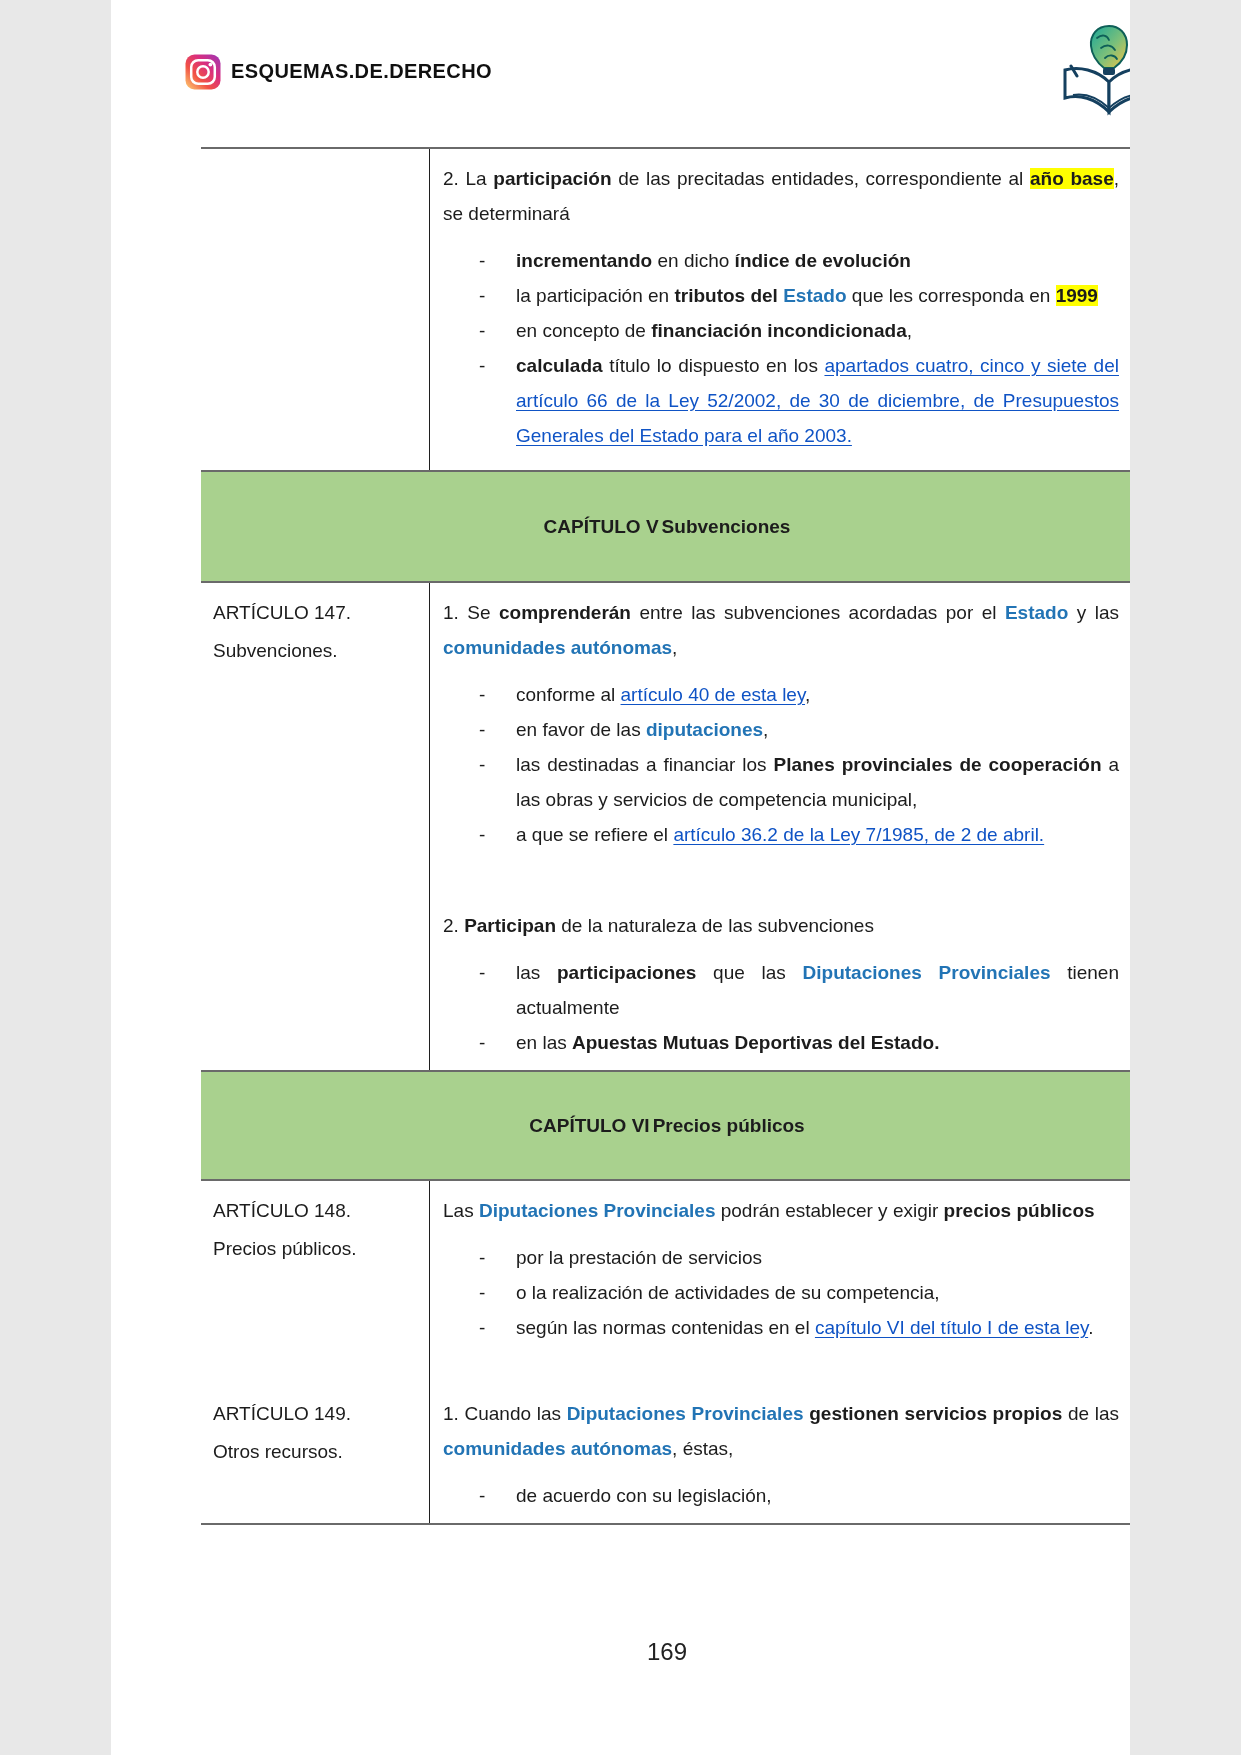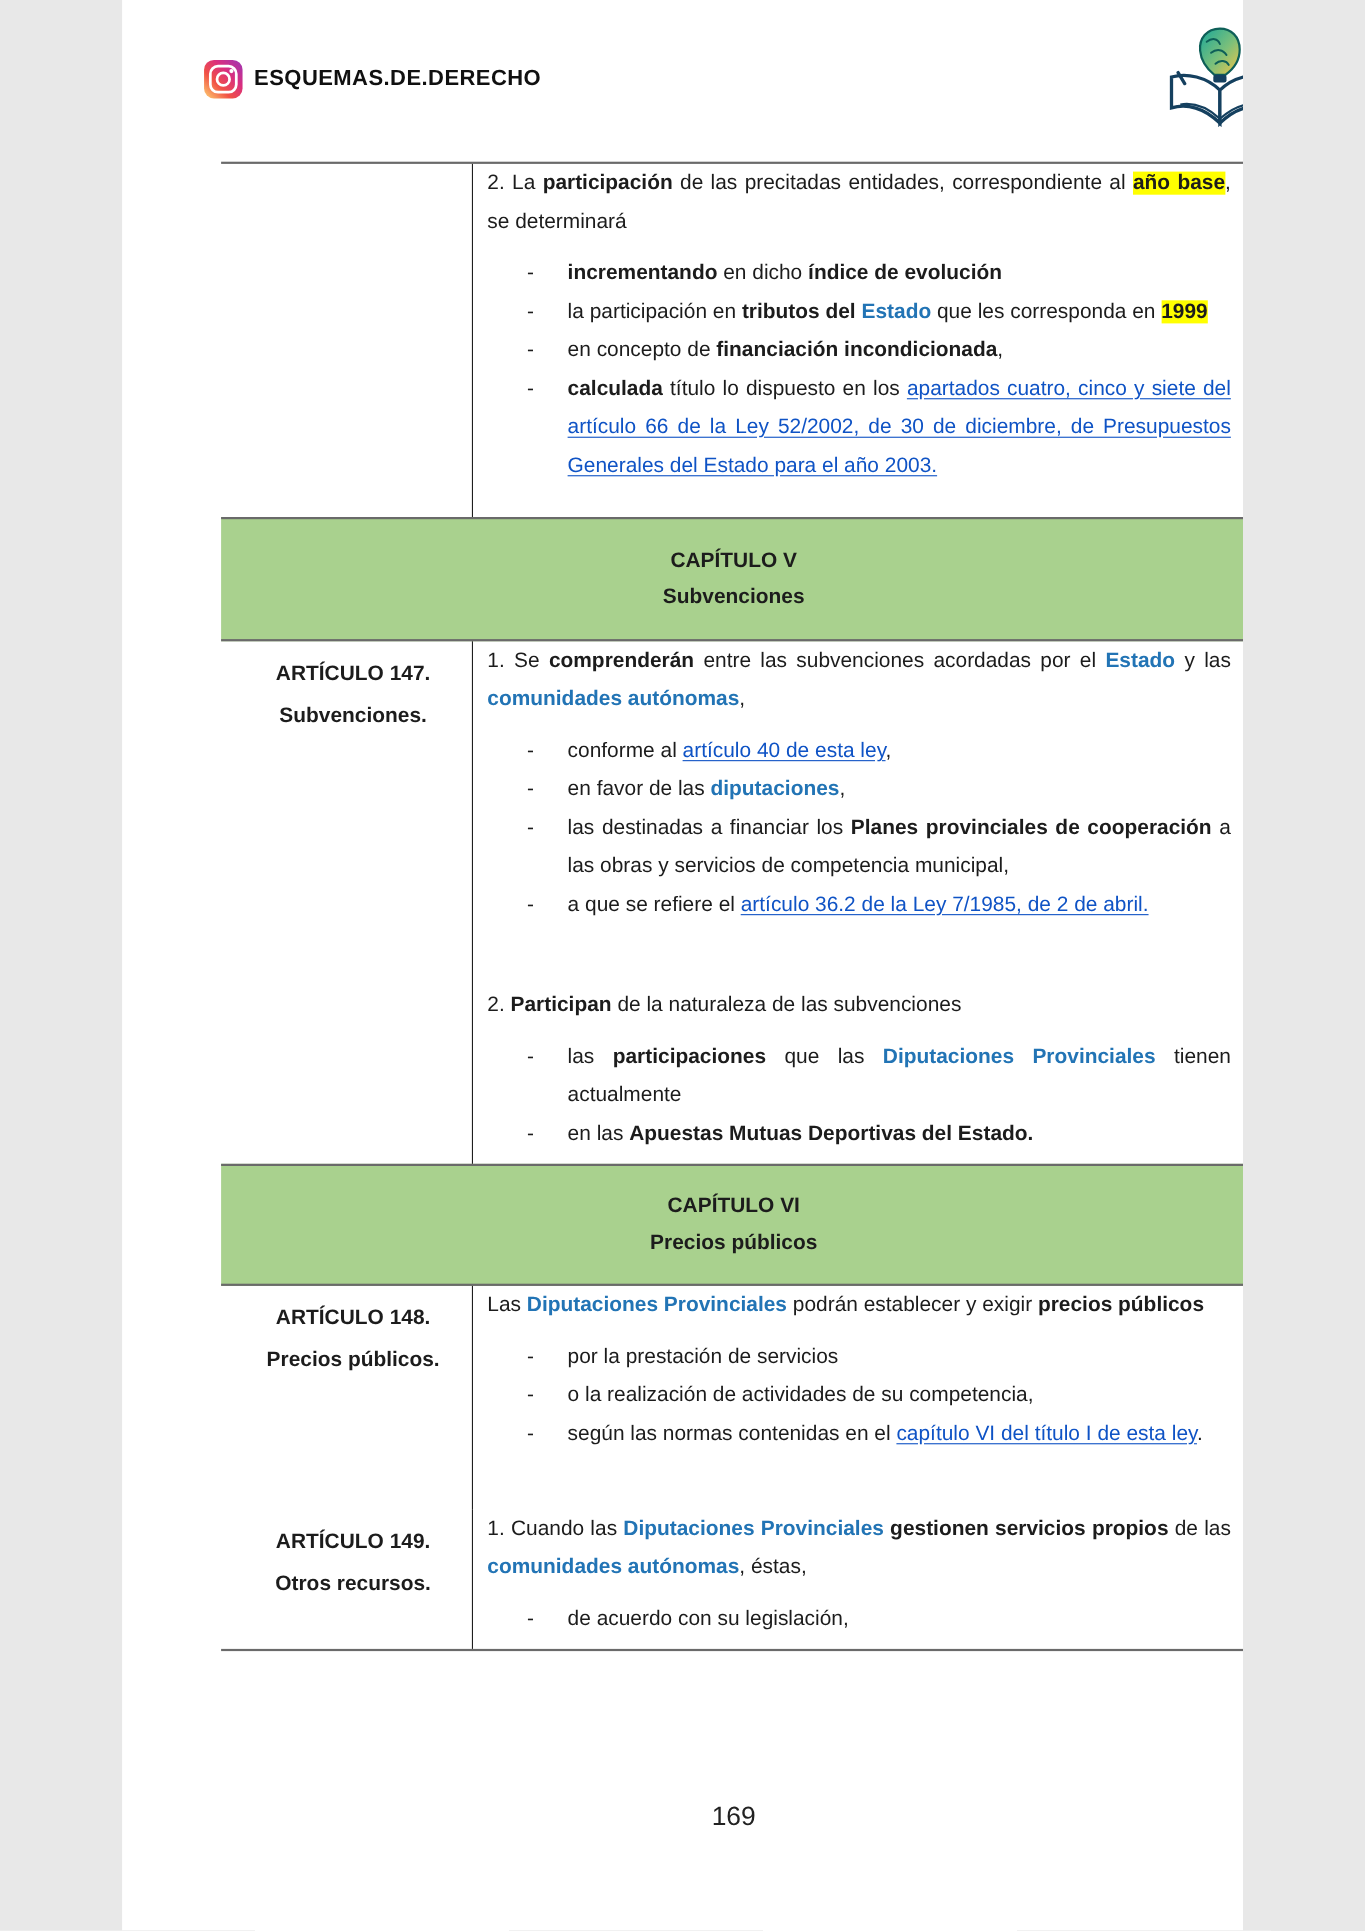--- a/index.html
+++ b/index.html
@@ -32,37 +32,37 @@
   .schema-table{
     position:absolute;left:90px;top:147px;width:932px;
     border-top:2px solid var(--rule);
     border-bottom:2px solid var(--rule);
     font-size:19px;line-height:35px;
   }
   .row-content{display:grid;grid-template-columns:229px 1fr}
   .row-content .label-cell{
     border-right:1.6px solid #1f1f1f;
     padding:11px 0 0 12px;
-    font-weight:700;line-height:38px;text-align:center;
-  }
-  .row-content .body-cell{padding:0 14px 10px 13px}
+    font-weight:400;line-height:38px;
+  }
+  .row-content .body-cell{padding:12px 14px 10px 13px}
   .blk.para{text-align:justify;margin:0 0 12px 0}
   .blk.para:not(:first-child){margin-top:56px}
   .blk.bullet{display:flex;padding-left:36px}
   .blk.bullet .dash{flex:0 0 37px}
   .blk.bullet .btxt{flex:1;text-align:justify}
   .b{font-weight:700}
   .blue{color:var(--blue);font-weight:700}
   .hl{background:var(--hl);font-weight:700}
   .link{color:var(--link);text-decoration:underline;text-underline-offset:3px;cursor:pointer}
   .row-banner{
     background:var(--green);
     border-top:2px solid var(--rule);
     border-bottom:2px solid var(--rule);
-    display:flex;flex-direction:column;align-items:center;justify-content:center;
+    display:flex;flex-direction:row;align-items:center;justify-content:center;
     gap:3px;font-weight:700;line-height:30px;
   }
   .r0{min-height:321px}
   .r1{min-height:113px}
   .r2{min-height:457px}
   .r3{min-height:111px}
   .r4{min-height:203px}
   .r5{min-height:112px}
   .r6{min-height:111px}
   

